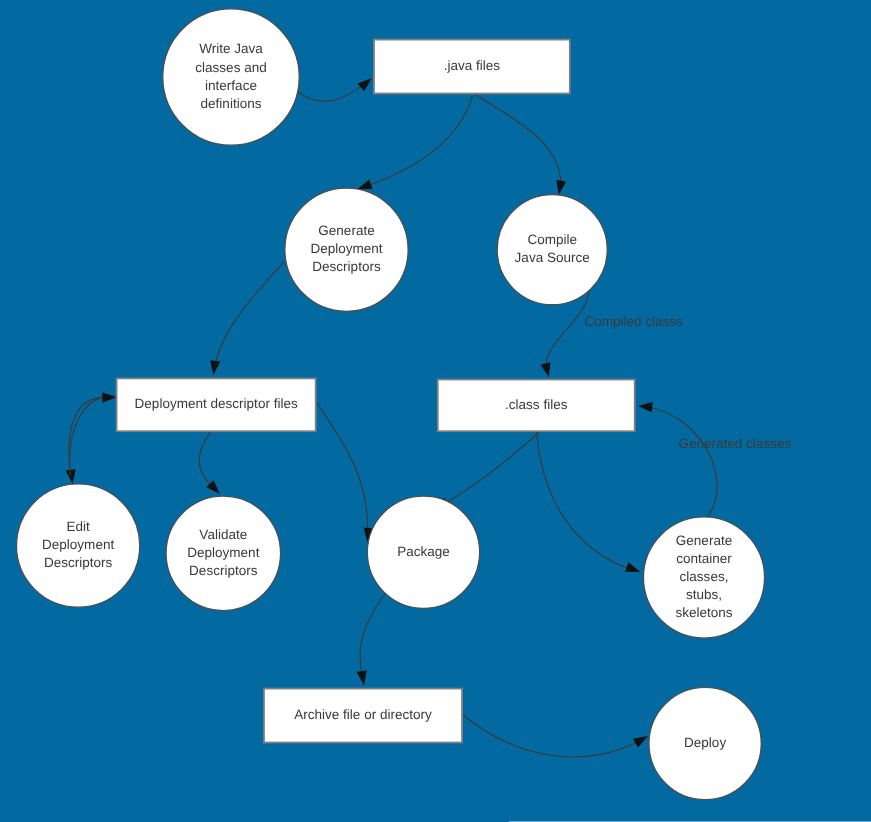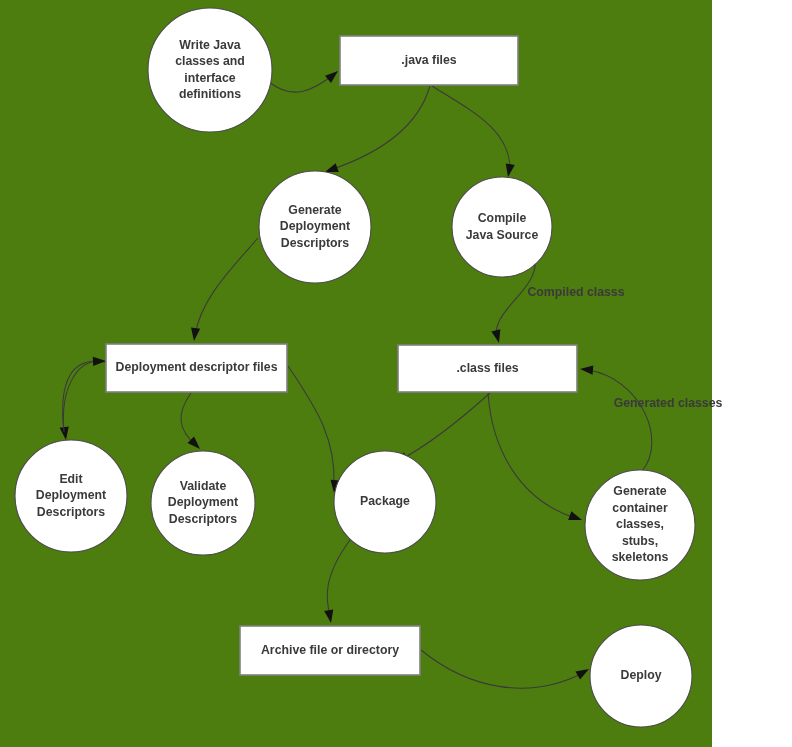--- a/index.html
+++ b/index.html
@@ -2,25 +2,24 @@
 <html><head>
 <meta charset="utf-8">
 <style>
   html, body {
     margin: 0;
     padding: 0;
     background: #ffffff;
   }
   #diagram-root {
     position: relative;
-    width: 712px;
+    width: 792px;
     height: 747px;
-    background: #4d7c0f;
+    background: #0369a1;
     font-family: "Liberation Sans", sans-serif;
-    font-weight: bold;
   }
   svg.flow {
     position: absolute;
     top: 0;
     left: 0;
     width: 792px;
     height: 747px;
     display: block;
   }
   .node-shape {

